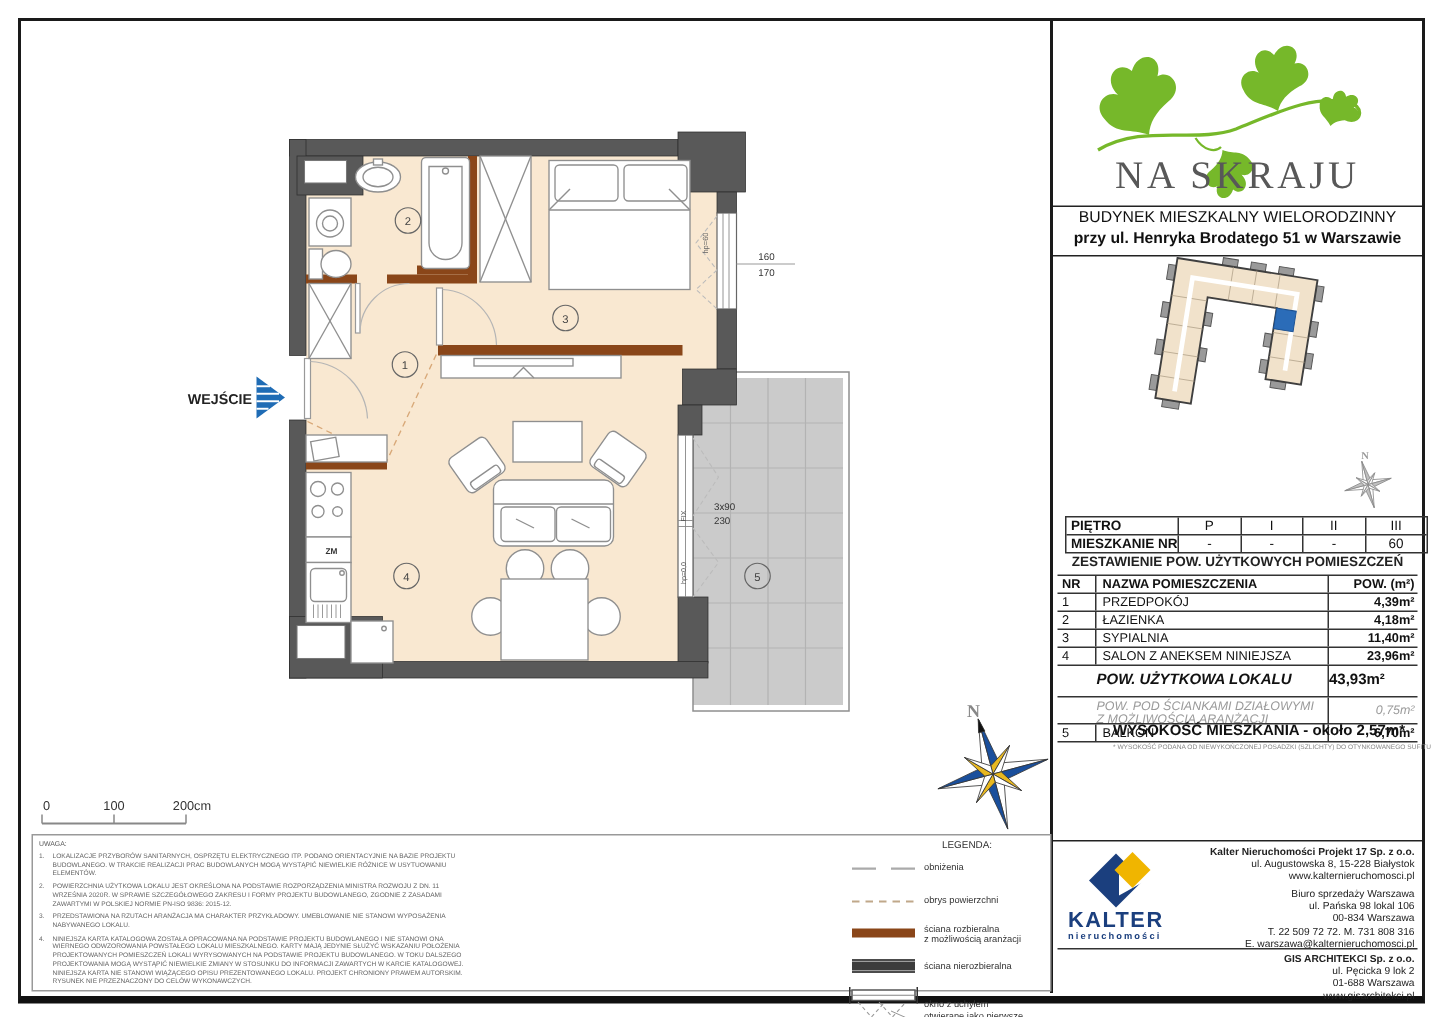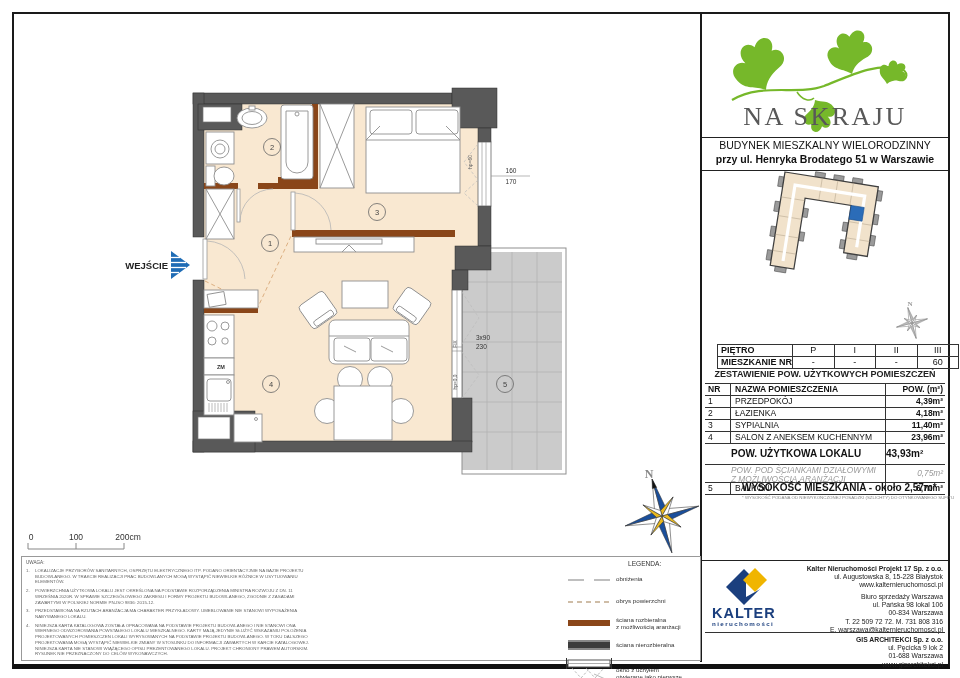--- a/index.html
+++ b/index.html
@@ -21,36 +21,36 @@
   .lg-label{font-size:6.2px;line-height:1.15;}
   
   #right-panel{position:absolute;left:702px;top:12px;width:246px;height:650px;}
   .hline{position:absolute;left:0;width:246px;height:0;border-top:1px solid #222;}
   #logo-block{position:absolute;left:0;top:0;width:246px;height:125px;}
   #addr{position:absolute;left:0;top:127px;width:246px;text-align:center;color:#111;}
   #addr .a1{font-size:10.5px;font-weight:400;}
   #addr .a2{font-size:10.5px;font-weight:600;margin-top:2px;}
   #map-svg{position:absolute;left:0;top:158px;}
   
-  #floor-table{position:absolute;left:15px;top:332px;width:240px;border:1px solid #333;font-size:9px;color:#111;}
+  #floor-table{position:absolute;left:8px;top:332px;width:240px;border:1px solid #333;font-size:9px;color:#111;}
   .ft-row{display:flex;height:11px;line-height:11px;}
   .ft-row.first{border-bottom:1px solid #333;}
   .ft-label{width:71px;padding-left:3px;font-weight:700;flex:none;}
   .ft-cell{flex:1;text-align:center;border-left:1px solid #333;}
   #zest-title{position:absolute;left:0;top:357px;width:246px;text-align:center;font-size:9px;font-weight:600;color:#222;}
   
   #area-table{position:absolute;left:3px;top:371px;width:240px;font-size:8.5px;color:#111;border-top:1px solid #333;}
   .at-row{display:flex;height:11px;line-height:11px;border-bottom:1px solid #333;}
   .at-nr{width:22px;padding-left:3px;flex:none;border-right:1px solid #333;}
   .at-name{flex:1;padding-left:4px;}
   .at-val{width:57px;flex:none;border-left:1px solid #333;text-align:right;padding-right:2px;font-weight:600;}
   .at-row.hdr{font-weight:700;}
   .at-row.hdr .at-val{font-weight:700;}
   #at-total{display:flex;height:20px;line-height:20px;border-bottom:1px solid #333;font-weight:700;font-size:10px;}
-  #at-total .t-name{flex:1;padding-left:26px;}
+  #at-total .t-name{flex:1;padding-left:26px;font-style:italic;}
   #at-total .t-val{width:57px;flex:none;border-left:1px solid #333;text-align:left;padding-right:2px;}
   #at-part{display:flex;height:17px;border-bottom:1px solid #333;font-style:italic;color:#9a9a9a;font-size:8.3px;}
   #at-part .p-name{flex:1;padding-left:26px;line-height:8.5px;padding-top:1px;}
   #at-part .p-val{width:57px;flex:none;border-left:1px solid #333;text-align:right;padding-right:2px;line-height:17px;}
   #height-block{position:absolute;left:40px;top:470px;width:214px;color:#111;}
   #height-block .h1{font-size:10px;font-weight:700;}
   #height-block .h2{font-size:4.4px;color:#888;margin-top:2px;}
   
   #footer{position:absolute;left:0;top:548px;width:246px;height:106px;border-top:1px solid #222;}
   #kalter-svg{position:absolute;left:8px;top:6px;}
@@ -498,21 +498,21 @@
         <span class="at-name">ŁAZIENKA</span>
         <span class="at-val">4,18m²</span>
       </div>
       <div class="at-row">
         <span class="at-nr">3</span>
         <span class="at-name">SYPIALNIA</span>
         <span class="at-val">11,40m²</span>
       </div>
       <div class="at-row">
         <span class="at-nr">4</span>
-        <span class="at-name">SALON Z ANEKSEM KUCHENNYM</span>
+        <span class="at-name">SALON Z ANEKSEM NINIEJSZA</span>
         <span class="at-val">23,96m²</span>
       </div>
       <div id="at-total">
         <span class="t-name">POW. UŻYTKOWA LOKALU</span>
         <span class="t-val">43,93m²</span>
       </div>
       <div id="at-part">
         <span class="p-name"><span>POW. POD ŚCIANKAMI DZIAŁOWYMI</span><br><span>Z MOŻLIWOŚCIĄ ARANŻACJI</span></span>
         <span class="p-val">0,75m²</span>
       </div>

